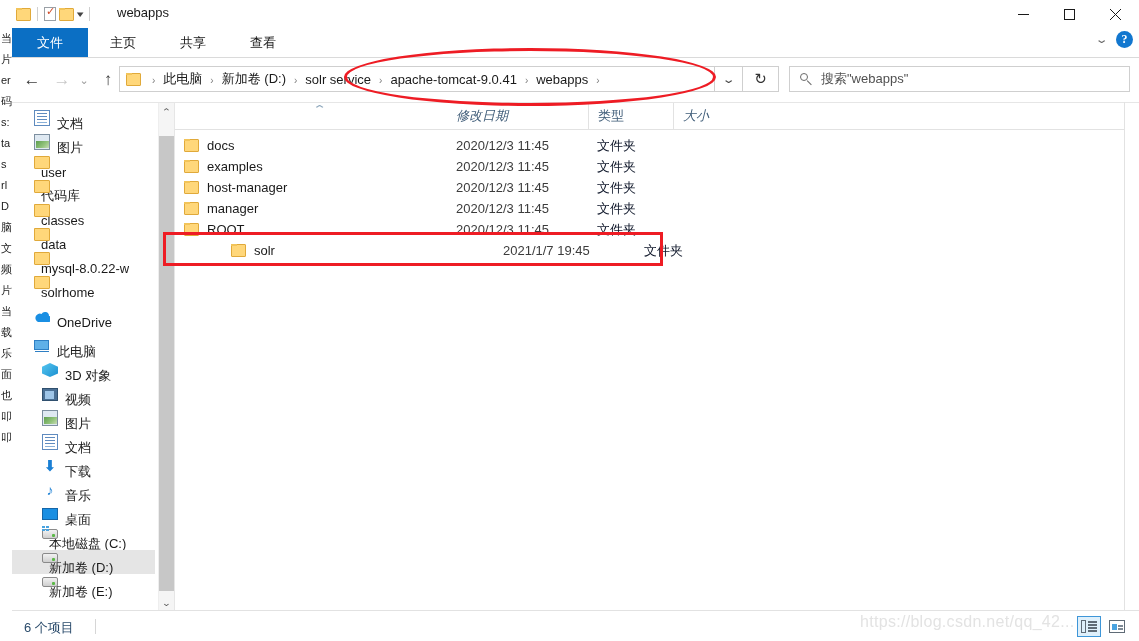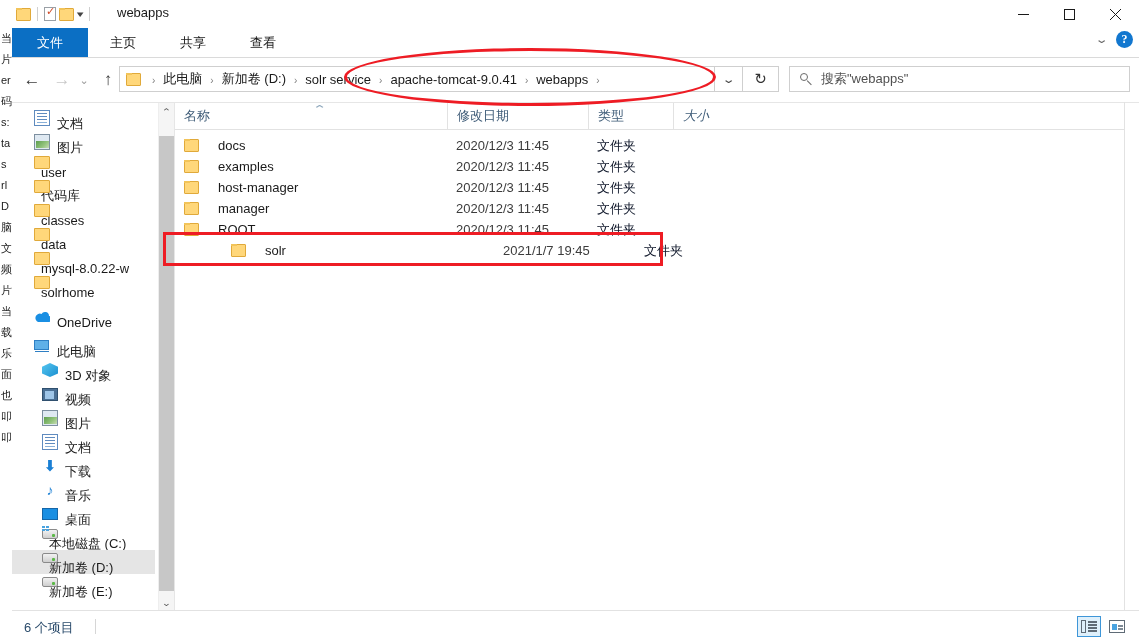--- a/index.html
+++ b/index.html
@@ -126,21 +126,21 @@
   .splitv{position:absolute;left:162px;top:0;width:1px;height:508px;background:#e6e6e6;}
 
   
   .filelist{position:absolute;left:163px;top:0;width:949px;height:508px;background:#fff;}
   .colhdr{position:absolute;left:0;top:0;width:949px;height:26px;background:#fff;border-bottom:1px solid #e2e2e2;}
   .col{position:absolute;top:0;height:26px;display:flex;align-items:center;font-size:13px;color:#3f5c78;padding-left:9px;box-sizing:border-box;}
   .col:not(:first-child){border-left:1px solid #e2e2e2;}
   .sortmark{position:absolute;left:140px;top:0;font-size:11px;color:#8fa8bd;transform:scaleX(1.6);}
 
   .row{position:absolute;left:0;width:949px;height:21px;display:flex;align-items:center;font-size:13px;color:#1a1a1a;}
-  .row .nm{position:absolute;left:9px;display:flex;align-items:center;gap:19px;}
+  .row .nm{position:absolute;left:9px;display:flex;align-items:center;gap:8px;}
   .row .dt{position:absolute;left:281px;color:#3c3c3c;}
   .row .ty{position:absolute;left:422px;color:#0f172a;}
 
   
   .list-rt{position:absolute;left:1112px;top:102px;width:1px;height:508px;background:#e2e2e2;}
 
   
   .statusbar{position:absolute;left:0;top:610px;width:1127px;height:31px;background:#fff;border-top:1px solid #e2e2e2;}
   .status-count{position:absolute;left:12px;top:8px;font-size:13px;color:#2a4b6b;}
   .status-div{position:absolute;left:83px;top:8px;width:1px;height:15px;background:#d6d6d6;}
@@ -361,22 +361,21 @@
       <div class="sb-scroll">
         <div class="sb-arrow up">⌃</div>
         <div class="sb-thumb" style="top:33px;height:455px;"></div>
         <div class="sb-arrow dn">⌄</div>
       </div>
 
       <div class="splitv"></div>
 
       <div class="filelist">
         <div class="colhdr" id="colhdr">
-            <div class="col" style="left: 0px; width: 272px;">名称</div>
-            <div class="col" style="left: 272px; width: 141px;">修改日期</div>
+            <div class="col" style="left: 272px; width: 141px; font-style: italic;">修改日期</div>
             <div class="col" style="left: 413px; width: 100px;">类型</div>
             <div class="col" style="left: 498px; width: 95px; font-style: italic;">大小</div>
           </div>
         <div class="sortmark">⌃</div>
         <div id="rows">
             <div class="row" style="top: 32px;">
               <div class="nm">
                 <span class="ic-folder"></span>
                 <span>docs</span>
               </div>
@@ -434,17 +433,18 @@
       <div class="viewbtns">
         <div class="vbtn active">
             <span class="vb-details"></span>
           </div>
         <div class="vbtn">
             <span class="vb-tiles"></span>
           </div>
       </div>
     </div>
 
+    <div class="watermark">https://blog.csdn.net/qq_42...</div>
   </div>
 
   <div class="ann-ellipse"></div>
   <div class="ann-rect"></div>
 </div>
 
 </body></html>

